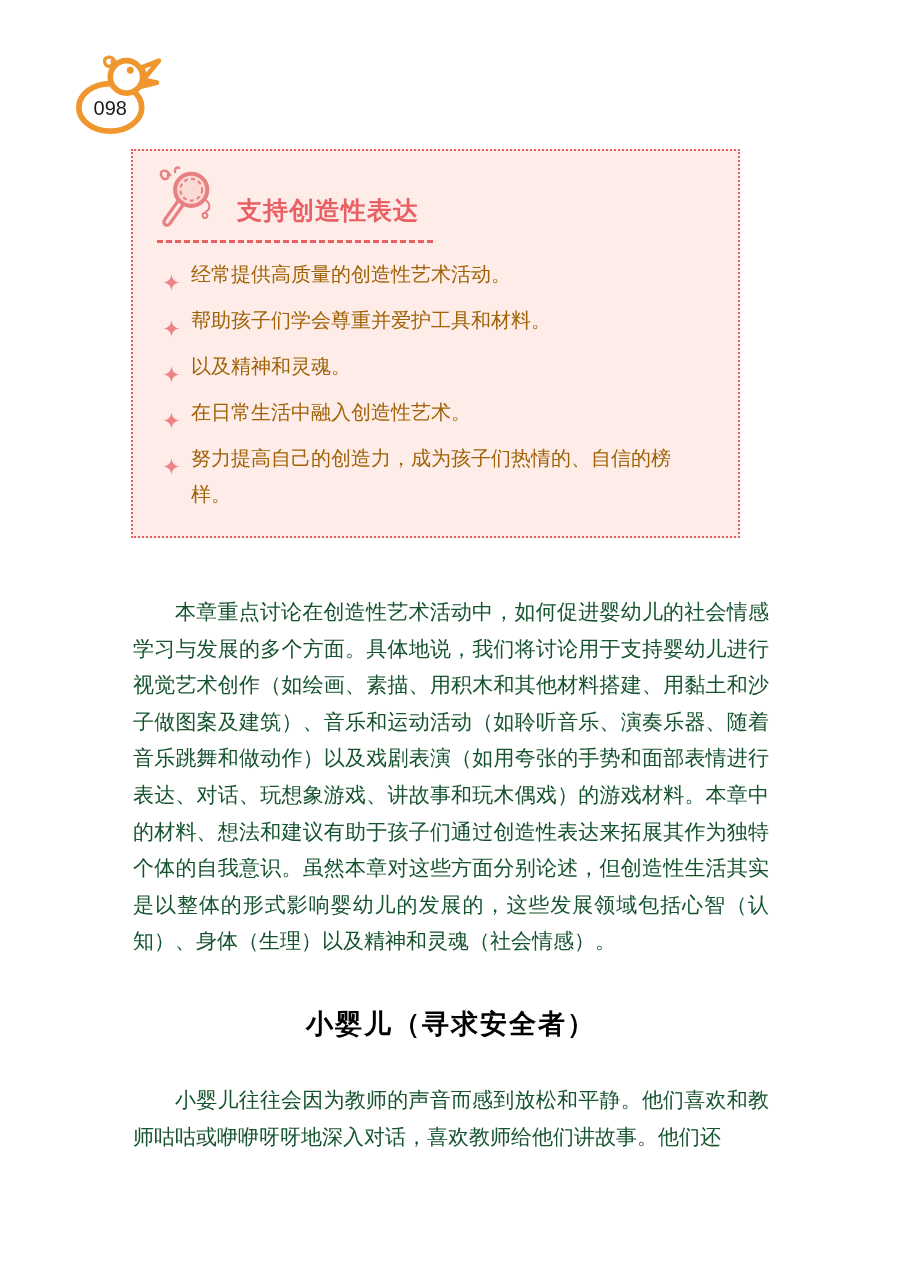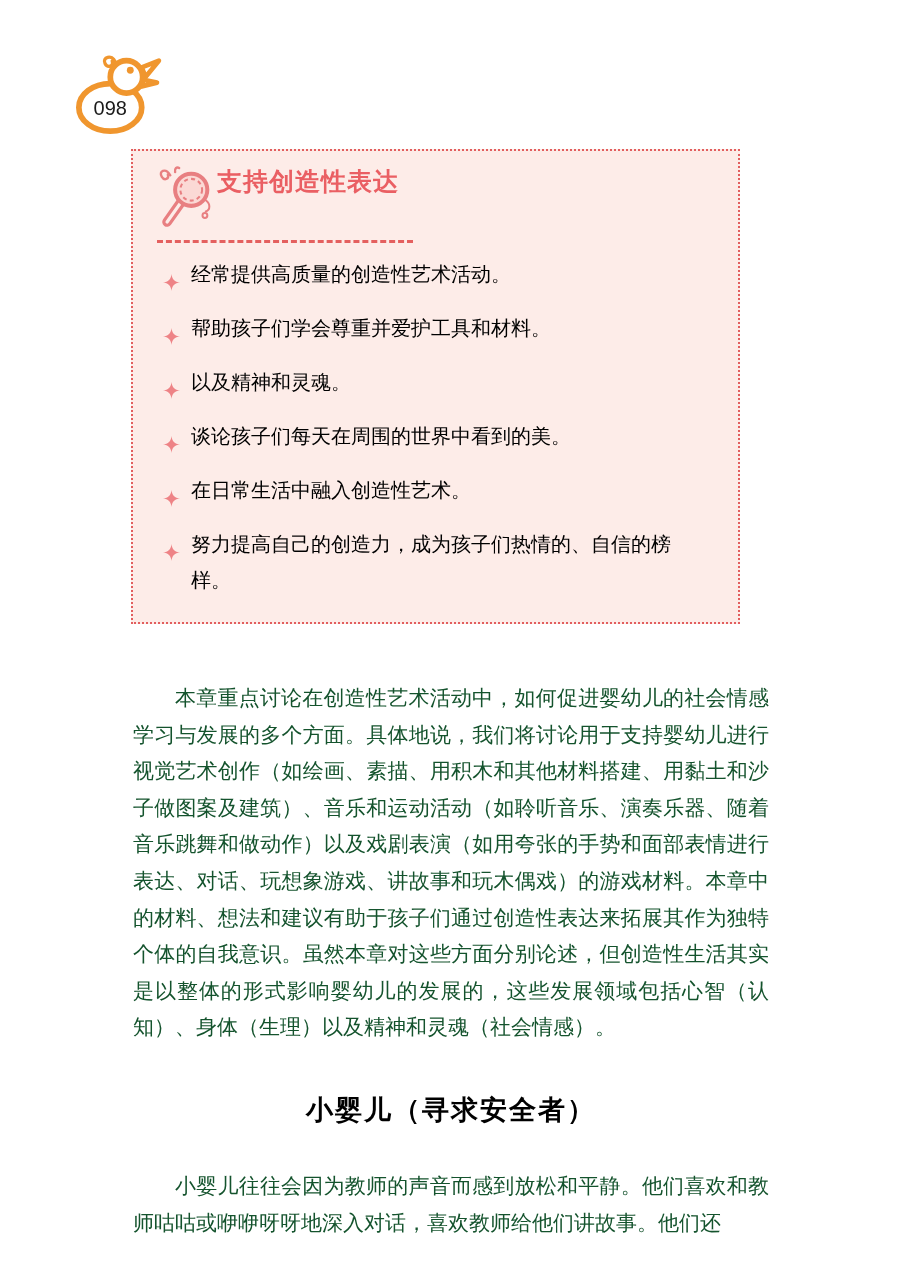--- a/index.html
+++ b/index.html
@@ -28,40 +28,39 @@
 
   
   .callout {
     margin: 10px 0 0 131px;
     width: 609px;
     background: #fdece8;
     border: 2px dotted #e25e5e;
     padding: 14px 28px 24px 24px;
   }
   .callout-header {
-    display: flex; gap: 0;
+    display: flex; align-items: flex-end; gap: 20px;
     width: fit-content;
     border-bottom: 3px dashed #e4605f;
     padding: 0 14px 7px 2px;
   }
   .callout-title {
     color: #ea5f63;
     font-family: "Liberation Sans", sans-serif;
     font-weight: bold;
     font-size: 25px;
     letter-spacing: 1px;
     padding-bottom: 6px;
   }
   .callout-list { list-style: none; margin: 13px 0 0 6px; padding: 0; }
   .callout-list li {
     display: flex; gap: 11px;
     font-size: 20px;
     line-height: 36px;
-    color: #000000;
-    margin-top: 8px;
+    color: #a16207;
   }
   .bullet-star { flex: none; margin-top: 10px; }
   .bullet-text { flex: 1; }
 
   
   .para {
     width: 636px;
     margin: 56px 0 0 133px;
     font-size: 21px;
     line-height: 36.6px;
@@ -139,28 +138,20 @@
 
         <li>
           <span class="bullet-star">
             <svg width="17" height="17" viewBox="0 0 20 20" aria-hidden="true">
               <path d="M10 0 C10.7 6.3 13.7 9.3 20 10 C13.7 10.7 10.7 13.7 10 20 C9.3 13.7 6.3 10.7 0 10 C6.3 9.3 9.3 6.3 10 0 Z" fill="#ee8386"></path>
             </svg>
           </span>
           <span class="bullet-text">以及精神和灵魂。</span>
         </li>
 
-        <li>
-          <span class="bullet-star">
-            <svg width="17" height="17" viewBox="0 0 20 20" aria-hidden="true">
-              <path d="M10 0 C10.7 6.3 13.7 9.3 20 10 C13.7 10.7 10.7 13.7 10 20 C9.3 13.7 6.3 10.7 0 10 C6.3 9.3 9.3 6.3 10 0 Z" fill="#ee8386"></path>
-            </svg>
-          </span>
-          <span class="bullet-text">谈论孩子们每天在周围的世界中看到的美。</span>
-        </li>
 
         <li>
           <span class="bullet-star">
             <svg width="17" height="17" viewBox="0 0 20 20" aria-hidden="true">
               <path d="M10 0 C10.7 6.3 13.7 9.3 20 10 C13.7 10.7 10.7 13.7 10 20 C9.3 13.7 6.3 10.7 0 10 C6.3 9.3 9.3 6.3 10 0 Z" fill="#ee8386"></path>
             </svg>
           </span>
           <span class="bullet-text">在日常生活中融入创造性艺术。</span>
         </li>
 

